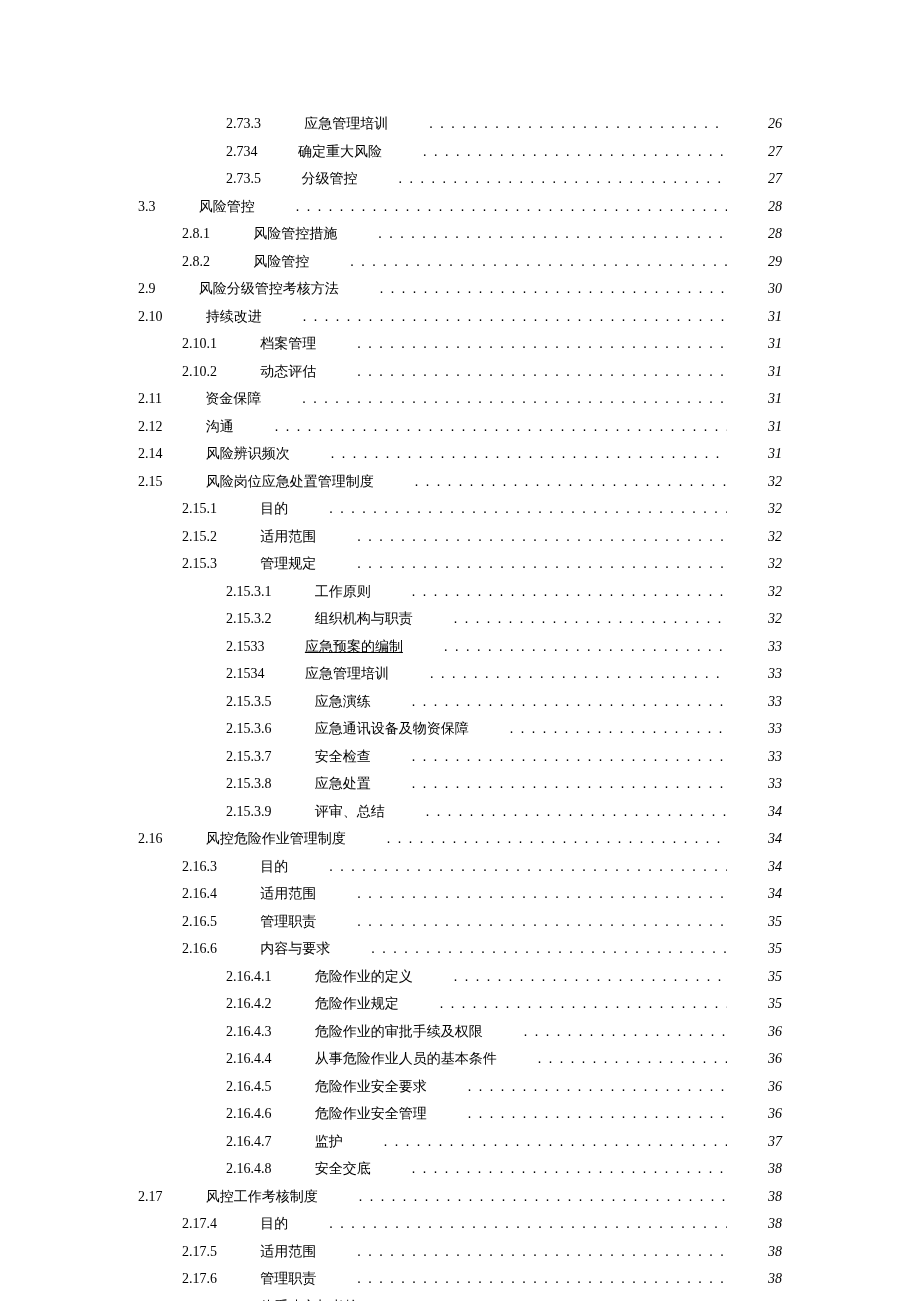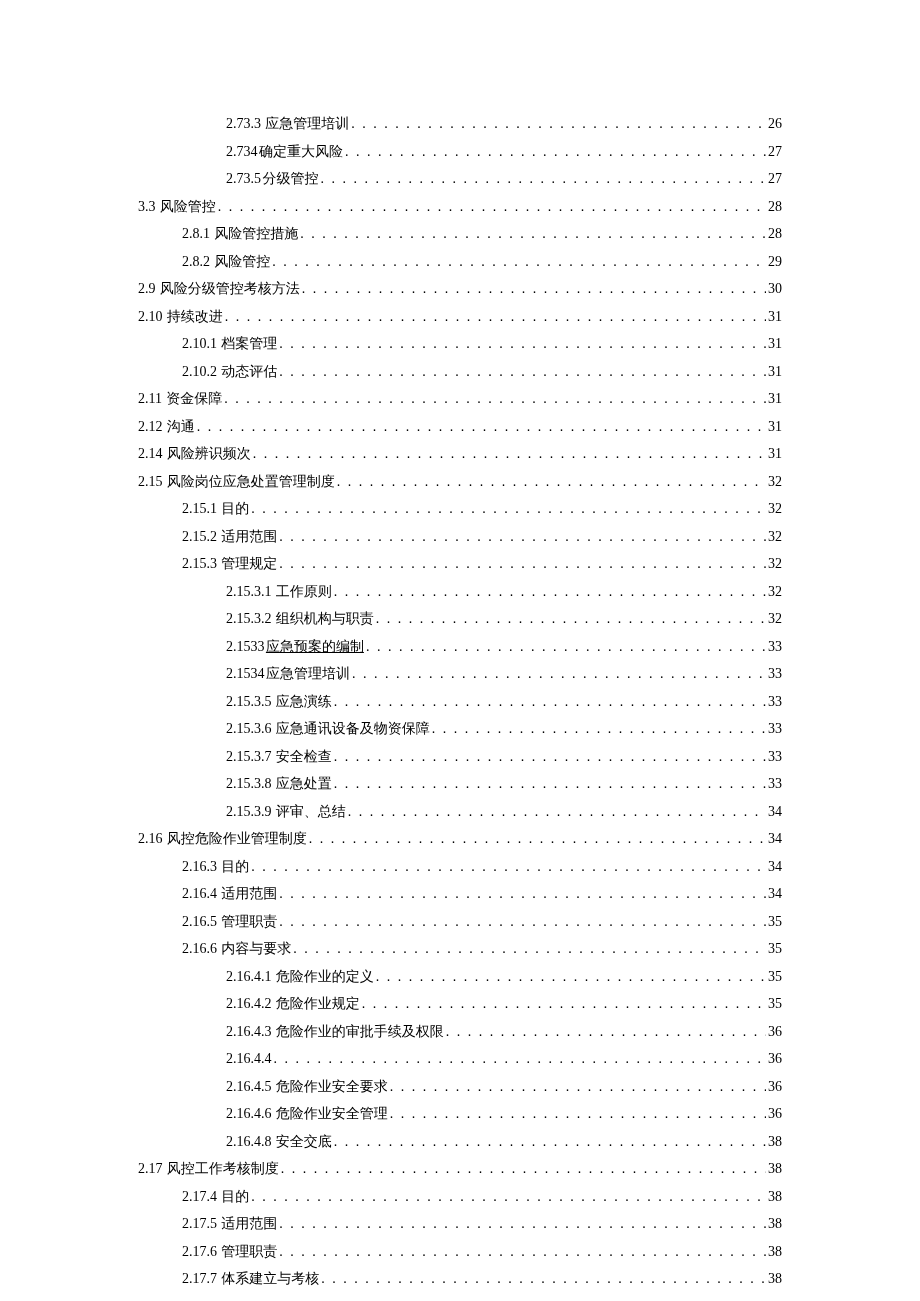--- a/index.html
+++ b/index.html
@@ -15,40 +15,42 @@
   .page {
     padding: 110px 138px 0 138px;
     box-sizing: border-box;
   }
   .toc-line {
     display: flex;
     align-items: flex-start;
     font-size: 14px;
     line-height: 27.5px;
     white-space: nowrap;
+    gap: 39px;
   }
   .toc-num {
     flex: 0 0 auto;
   }
   .toc-title {
     flex: 0 0 auto;
     margin-left: 0.3em;
   }
   .toc-dots {
     flex: 1 1 auto;
     overflow: hidden;
     letter-spacing: 2px;
     margin-left: 2px;
     margin-right: 2px;
   }
   .toc-dots::after {
     content: ". . . . . . . . . . . . . . . . . . . . . . . . . . . . . . . . . . . . . . . . . . . . . . . . . . . . . . . . . . . . . . . . . . . . . . . . . . . . . . . . . . . . . . . . . . . . . . . . . . . . . . . . . . . .";
   }
   .toc-page {
     flex: 0 0 auto;
+    font-style: italic;
   }
   .indent-1 { padding-left: 0px; }
   .indent-2 { padding-left: 44px; }
   .indent-3 { padding-left: 88px; }
 </style>
 </head>
 <body>
 
 <div class="page">
   <div id="toc-container">
@@ -251,34 +253,41 @@
         <span class="toc-page">35</span>
       </div>
       <div class="toc-line indent-3">
         <span class="toc-num">2.16.4.3</span>
         <span class="toc-title">危险作业的审批手续及权限</span>
         <span class="toc-dots"></span>
         <span class="toc-page">36</span>
       </div>
       <div class="toc-line indent-3">
         <span class="toc-num">2.16.4.4</span>
+        <span class="toc-title">从事危险作业人员的基本条件</span>
         <span class="toc-dots"></span>
         <span class="toc-page">36</span>
       </div>
       <div class="toc-line indent-3">
         <span class="toc-num">2.16.4.5</span>
         <span class="toc-title">危险作业安全要求</span>
         <span class="toc-dots"></span>
         <span class="toc-page">36</span>
       </div>
       <div class="toc-line indent-3">
         <span class="toc-num">2.16.4.6</span>
         <span class="toc-title">危险作业安全管理</span>
         <span class="toc-dots"></span>
         <span class="toc-page">36</span>
+      </div>
+      <div class="toc-line indent-3">
+        <span class="toc-num">2.16.4.7</span>
+        <span class="toc-title">监护</span>
+        <span class="toc-dots"></span>
+        <span class="toc-page">37</span>
       </div>
       <div class="toc-line indent-3">
         <span class="toc-num">2.16.4.8</span>
         <span class="toc-title">安全交底</span>
         <span class="toc-dots"></span>
         <span class="toc-page">38</span>
       </div>
       <div class="toc-line indent-1">
         <span class="toc-num">2.17</span>
         <span class="toc-title">风控工作考核制度</span>

